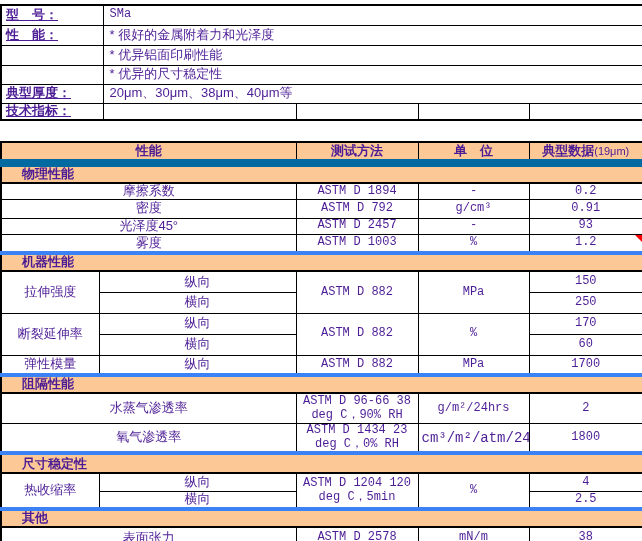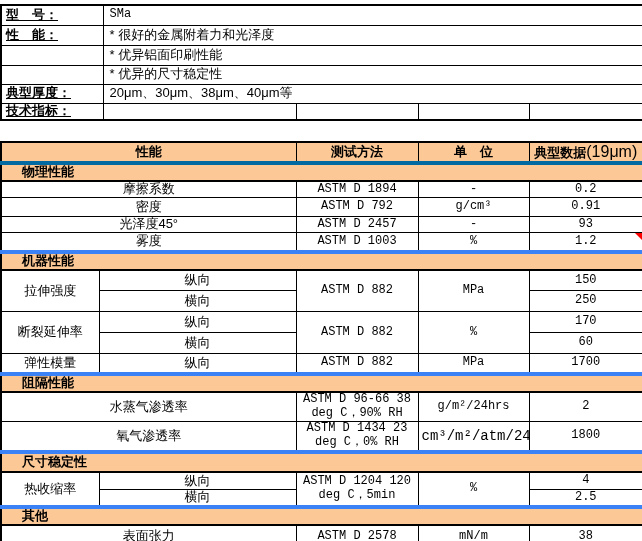--- a/index.html
+++ b/index.html
@@ -1,37 +1,37 @@
 <!DOCTYPE html>
 <html><head>
 <meta charset="utf-8">
 <style>
   * { box-sizing: border-box; }
   html,body { margin:0; padding:0; background:#ffffff; }
   .page {
     position:relative; width:642px; height:541px; background:#ffffff;
-    color:#000000; font-family:"Liberation Sans","DejaVu Sans",sans-serif;
+    color:#4c1d95; font-family:"Liberation Sans","DejaVu Sans",sans-serif;
     overflow:hidden;
   }
   table { border-collapse:collapse; table-layout:fixed; width:642px; }
   td, th {
     border:1px solid #000; padding:0 3px; font-size:13px;
     overflow:hidden; vertical-align:middle; line-height:1.15;
   }
   .info-table { position:absolute; top:4px; left:0; border:2px solid #000; }
   .spec-table { position:absolute; top:141px; left:0; border:2px solid #000; }
   .lbl { font-weight:bold; text-decoration:underline; text-align:left; padding-left:4px; }
   .val { text-align:left; padding-left:6px; }
   .mono { font-family:"Liberation Mono","DejaVu Sans Mono",monospace; font-size:12px; }
   .ctr { text-align:center; }
   th {
     background:#FBC896; font-weight:bold; text-align:center;
-    border-top:2px solid #000; border-bottom:4px solid #0369a1; font-size:13px;
-  }
-  .note { font-weight:normal; font-size:16px; }
+    border-top:2px solid #000; border-bottom:8px solid #0369a1; font-size:13px;
+  }
+  .note { font-weight:normal; font-size:11px; }
   .section-row td {
     background:#FBC896; font-weight:bold; text-align:left;
     border-top:4px solid #3b82f6; border-bottom:2px solid #000; padding-left:20px;
   }
   .vcell { position:relative; text-align:center; }
   .comment-marker {
     position:absolute; top:0; right:0; width:0; height:0;
     border-top:7px solid #FF0000; border-left:7px solid transparent;
   }
 </style>

